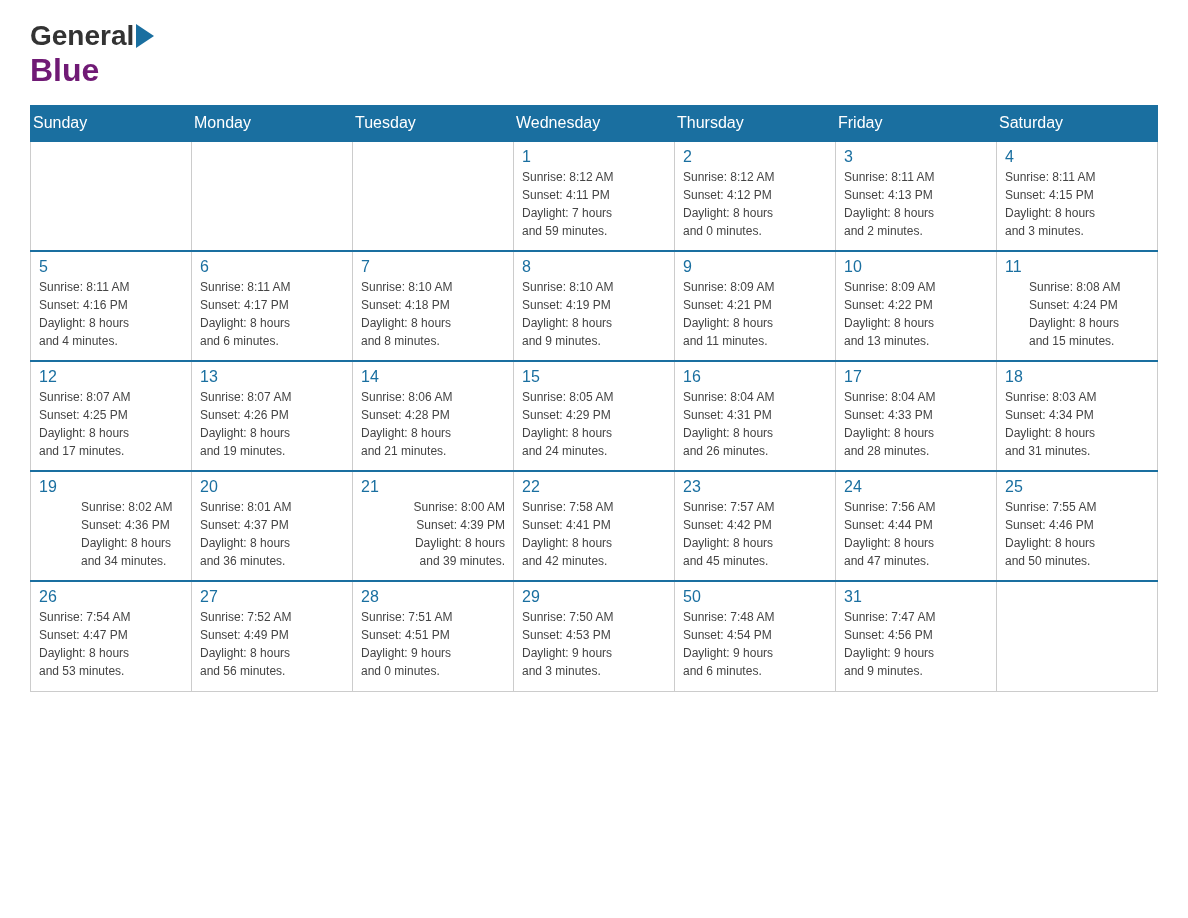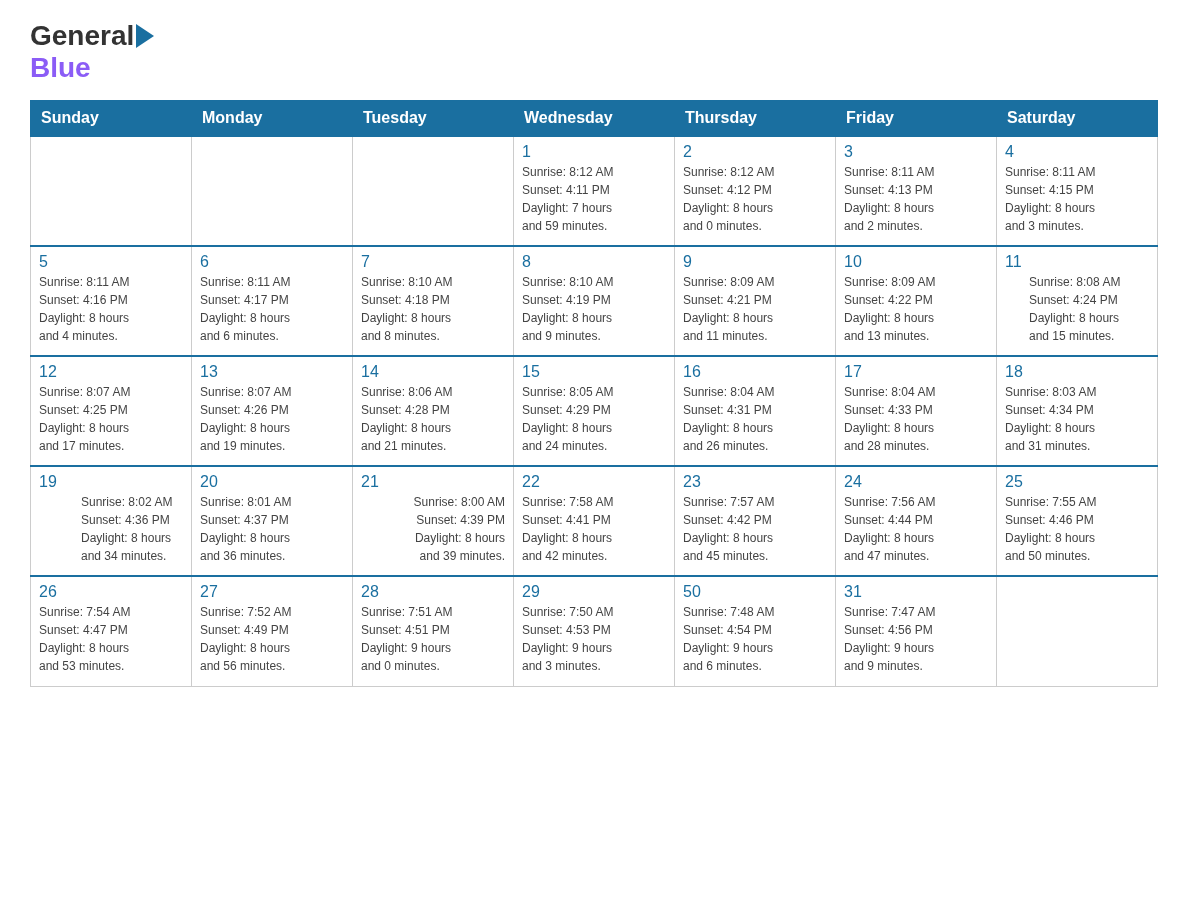--- a/index.html
+++ b/index.html
@@ -33,21 +33,21 @@
     .logo-arrow {
       display: inline-block;
       width: 0;
       height: 0;
       border-top: 12px solid transparent;
       border-bottom: 12px solid transparent;
       border-left: 18px solid #1a6fa0;
       margin: 0 2px;
       vertical-align: middle;
     }
-    .logo-blue { color: #8b5cf6; font-size: 28px; font-weight: bold; }
+    .logo-blue { color: #701a75; font-size: 32px; font-weight: bold; }
     .title-area {
       text-align: right;
     }
     .month-title {
       font-size: 48px;
       font-weight: normal;
       color: #333;
       line-height: 1.1;
     }
     .location-title {
@@ -56,24 +56,24 @@
       margin-top: 4px;
     }
     .calendar-table {
       width: 100%;
       border-collapse: collapse;
       table-layout: fixed;
     }
     .calendar-table th {
       background-color: #1a6fa0;
       color: #fff;
-      padding: 8px 10px;
+      padding: 8px 2px;
       text-align: left;
       font-size: 16px;
-      font-weight: bold;
+      font-weight: normal;
       border: 1px solid #1a6fa0;
     }
     .calendar-table td {
       border: 1px solid #ccc;
       vertical-align: top;
       padding: 6px 8px;
       height: 110px;
       font-size: 12px;
       color: #333;
     }

